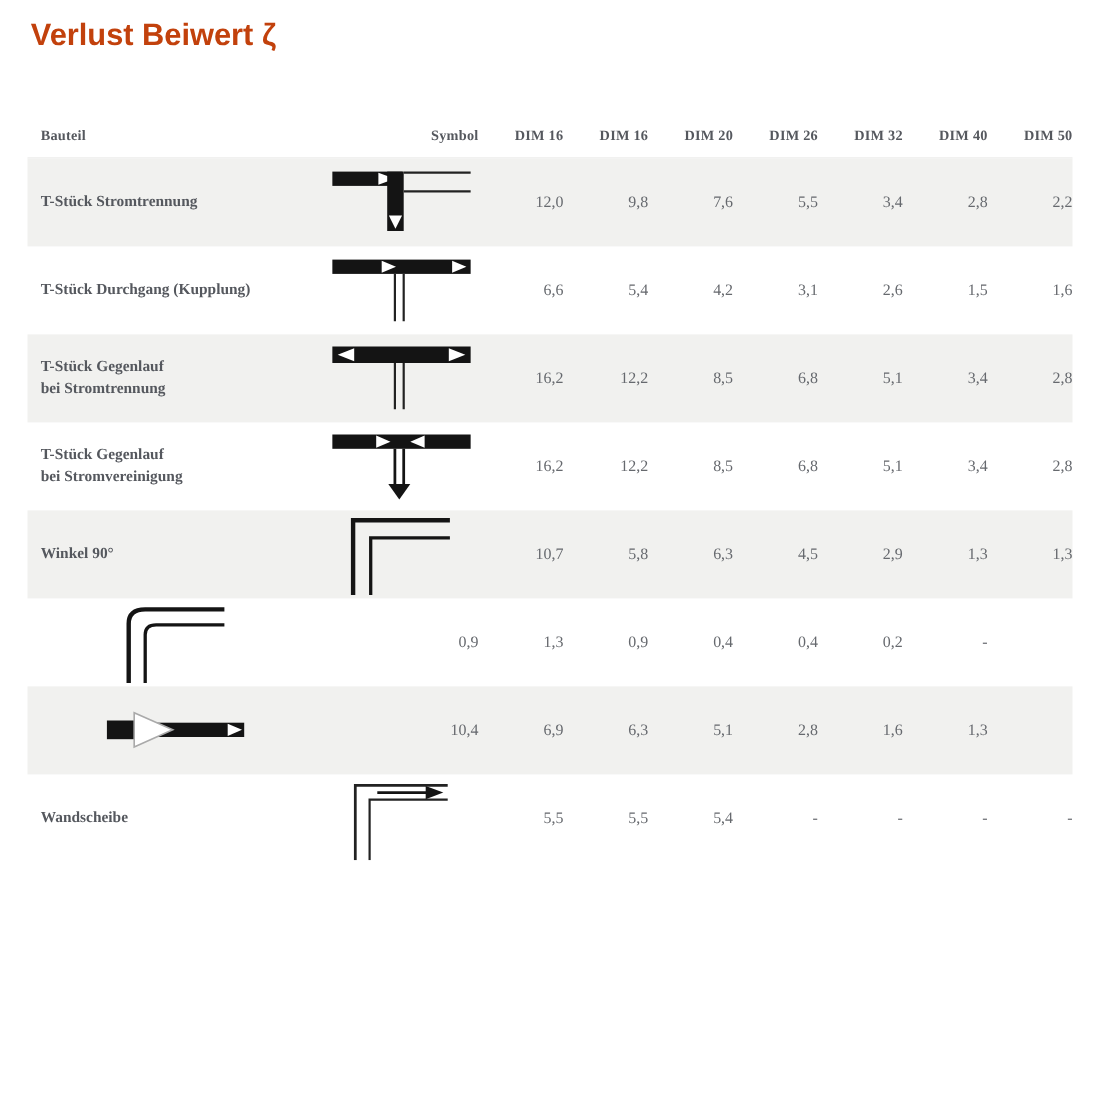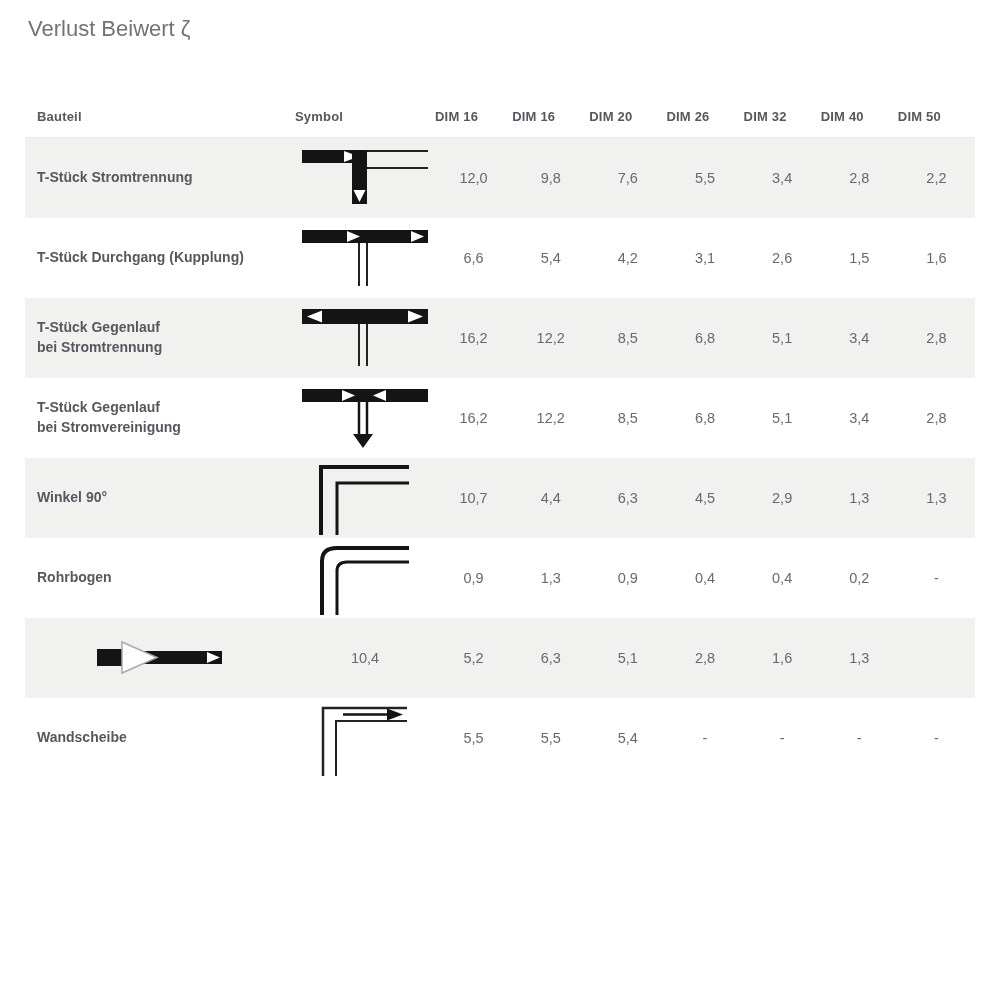--- a/index.html
+++ b/index.html
@@ -9,42 +9,43 @@
     font-family:"Liberation Sans", sans-serif;
     overflow:hidden;
   }
   .page-title {
     margin:95px 0 0 45px;
     font-size:31px; font-weight:700; letter-spacing:0.3px;
     color:#3d434b;
   }
   .page-subtitle {
     margin:16px 0 0 28px;
-    font-size:22px; font-weight:400;
-    color:#737373;
+    font-size:28px; font-weight:700;
+    color:#c2410c;
   }
   .zeta-table { margin:54px 25px 0 25px; width:950px; }
   .thead, .tr {
     display:grid;
     grid-template-columns:270px 140px repeat(7, 1fr);
     align-items:center;
+    font-family:Liberation Serif, serif;
   }
   .thead { height:42px; border-bottom:1px solid #ececea; }
   .th {
     font-size:13px; font-weight:700; color:#55585e;
-    text-align:left; letter-spacing:0.2px;
+    text-align:right; letter-spacing:0.2px;
   }
   .th.left { text-align:left; padding-left:12px; }
   .tr { height:80px; }
   .tr.alt { background:#f1f1ef; }
   .td.label {
     font-size:14px; font-weight:700; color:#55585e;
     padding-left:12px; white-space:pre-line; line-height:1.4;
   }
-  .td.val { font-size:14.5px; color:#66696e; text-align:center; }
+  .td.val { font-size:14.5px; color:#66696e; text-align:right; }
   .td.sym { display:flex; justify-content:center; align-items:center; }
   .td.sym svg { display:block; }
 </style>
 </head>
 <body>
 
 <div class="page">
   <h2 class="page-subtitle">Verlust Beiwert ζ</h2>
 
   <div class="zeta-table">
@@ -142,29 +143,28 @@
         </div>
         <div class="tr alt">
           <div class="td label">Winkel 90°</div>
           <div class="td sym">
             <svg width="96" height="74" viewBox="0 0 96 74">
     <path d="M4,74 L4,6 L92,6" fill="none" stroke="#141414" stroke-width="4" stroke-miterlimit="10"></path>
     <path d="M20,74 L20,22 L92,22" fill="none" stroke="#141414" stroke-width="3" stroke-miterlimit="10"></path>
   </svg>
           </div>
           <div class="td val">10,7</div>
-          <div class="td val">4,4</div>
+          <div class="td val">5,8</div>
           <div class="td val">6,3</div>
           <div class="td val">4,5</div>
           <div class="td val">2,9</div>
           <div class="td val">1,3</div>
           <div class="td val">1,3</div>
         </div>
         <div class="tr">
-          <div class="td label">Rohrbogen</div>
           <div class="td sym">
             <svg width="96" height="74" viewBox="0 0 96 74">
     <path d="M5,74 L5,20 Q5,7 20,7 L92,7" fill="none" stroke="#141414" stroke-width="4"></path>
     <path d="M20,74 L20,30 Q20,21 30,21 L92,21" fill="none" stroke="#141414" stroke-width="3"></path>
   </svg>
           </div>
           <div class="td val">0,9</div>
           <div class="td val">1,3</div>
           <div class="td val">0,9</div>
           <div class="td val">0,4</div>
@@ -175,21 +175,21 @@
         <div class="tr alt">
           <div class="td sym">
             <svg width="126" height="38" viewBox="0 0 126 38">
     <rect x="28" y="12" width="97" height="13" fill="#141414"></rect>
     <rect x="0" y="10" width="30" height="17" fill="#141414"></rect>
     <polygon points="25,3 60,18.5 25,34" fill="#ffffff" stroke="#aaaaaa" stroke-width="1.5"></polygon>
     <polygon points="110,13 123,18.5 110,24" fill="#ffffff"></polygon>
   </svg>
           </div>
           <div class="td val">10,4</div>
-          <div class="td val">5,2</div>
+          <div class="td val">6,9</div>
           <div class="td val">6,3</div>
           <div class="td val">5,1</div>
           <div class="td val">2,8</div>
           <div class="td val">1,6</div>
           <div class="td val">1,3</div>
         </div>
         <div class="tr">
           <div class="td label">Wandscheibe</div>
           <div class="td sym">
             <svg width="96" height="76" viewBox="0 0 96 76">

